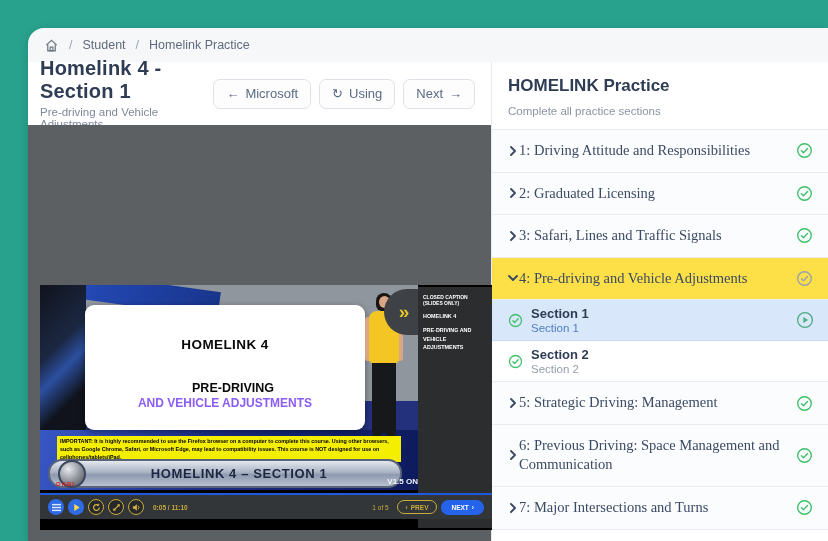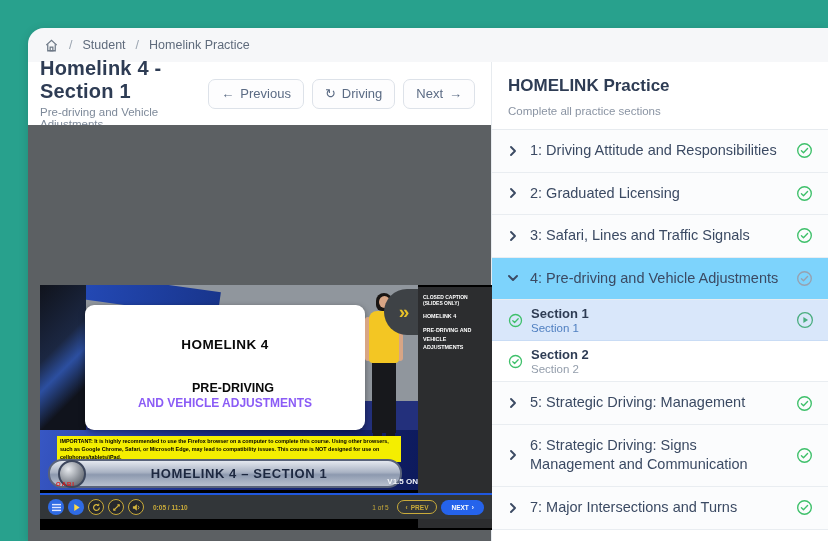--- a/index.html
+++ b/index.html
@@ -121,22 +121,22 @@
     color:#fff; font-size:6.5px; font-weight:bold; display:flex; align-items:center;
     gap:3px; cursor:pointer; }
 
   
   .sidebar { flex:1; background:#fff; border-left:1px solid #e7ebef; display:flex;
     flex-direction:column; overflow:hidden; }
   .sb-header { padding:14px 16px 12px; border-bottom:1px solid #e7ebef; background:#fff; }
   .sb-title { font-size:17px; font-weight:bold; color:#2e3c54; }
   .sb-subtitle { font-size:11.5px; color:#8a94a3; margin-top:9px; }
   .sb-list { flex:1; overflow:hidden; }
-  .srow { display:flex; align-items:center; gap:11px; padding:11px 15px; background:#fbfcfd;
-    border-bottom:1px solid #e9edf1; cursor:pointer; min-height:41px; }
+  .srow { display:flex; align-items:center; padding:11px 15px; background:#fbfcfd;
+    border-bottom:1px solid #e9edf1; cursor:pointer; min-height:41px;font-family:Liberation Serif, serif; }
   .srow-label { flex:1; font-size:14.5px; color:#3b4a63; line-height:1.35; }
   .chev { flex:0 0 auto; display:flex; }
   .chev.down { transform:rotate(90deg); }
   .check { flex:0 0 auto; display:flex; }
   .subrow { display:flex; align-items:flex-end; gap:8px; padding:6px 14px 6px 16px;
     background:#fbfcfd; border-bottom:1px solid #e9edf1; cursor:pointer; }
   .subrow.selected { background:#d9e7fa; border-bottom:1px solid #c9dcf5; }
   .sub-check { flex:0 0 auto; margin-bottom:2px; }
   .sub-text { flex:1; display:flex; flex-direction:column; }
   .sub-title { font-size:13px; font-weight:bold; color:#2e3c54; }
@@ -165,25 +165,25 @@
 
     <div class="left-pane">
       <div class="pane-header">
         <div>
           <div class="pane-title">Homelink 4 - Section 1</div>
           <div class="pane-subtitle">Pre-driving and Vehicle Adjustments</div>
         </div>
         <div class="pane-actions">
           <button class="btn">
             <span>←</span>
-            <span>Previous</span>
+            <span>Microsoft</span>
           </button>
           <button class="btn">
             <span>↻</span>
-            <span>Driving</span>
+            <span>Using</span>
           </button>
           <button class="btn">
             <span>Next</span>
             <span>→</span>
           </button>
         </div>
       </div>
 
       <div class="video-area">
         <div class="video-frame">
@@ -328,21 +328,21 @@
             </span>
           <span class="srow-label">3: Safari, Lines and Traffic Signals</span>
           <span class="check">
               <svg width="17" height="17" viewBox="0 0 20 20">
                 <circle cx="10" cy="10" r="8" fill="none" stroke="#3ec06a" stroke-width="1.6"></circle>
                 <path d="M6.4 10.3l2.4 2.3 4.8-5" fill="none" stroke="#3ec06a" stroke-width="1.6" stroke-linecap="round" stroke-linejoin="round"></path>
               </svg>
             </span>
         </div>
 
-        <div class="srow" style="background:#7dd3fc">
+        <div class="srow" style="background:#fde047">
           <span class="chev down">
               <svg width="12" height="12" viewBox="0 0 12 12">
                 <path d="M4 2l4 4-4 4" stroke="#3b4a63" stroke-width="1.9" fill="none" stroke-linecap="round" stroke-linejoin="round"></path>
               </svg>
             </span>
           <span class="srow-label">4: Pre-driving and Vehicle Adjustments</span>
           <span class="check">
               <svg width="17" height="17" viewBox="0 0 20 20">
                 <circle cx="10" cy="10" r="8" fill="none" stroke="#97a1b0" stroke-width="1.6"></circle>
                 <path d="M6.4 10.3l2.4 2.3 4.8-5" fill="none" stroke="#97a1b0" stroke-width="1.6" stroke-linecap="round" stroke-linejoin="round"></path>
@@ -392,21 +392,21 @@
               </svg>
             </span>
         </div>
 
         <div class="srow">
           <span class="chev">
               <svg width="12" height="12" viewBox="0 0 12 12">
                 <path d="M4 2l4 4-4 4" stroke="#3b4a63" stroke-width="1.9" fill="none" stroke-linecap="round" stroke-linejoin="round"></path>
               </svg>
             </span>
-          <span class="srow-label">6: Strategic Driving: Signs Management and Communication</span>
+          <span class="srow-label">6: Previous Driving: Space Management and Communication</span>
           <span class="check">
               <svg width="17" height="17" viewBox="0 0 20 20">
                 <circle cx="10" cy="10" r="8" fill="none" stroke="#3ec06a" stroke-width="1.6"></circle>
                 <path d="M6.4 10.3l2.4 2.3 4.8-5" fill="none" stroke="#3ec06a" stroke-width="1.6" stroke-linecap="round" stroke-linejoin="round"></path>
               </svg>
             </span>
         </div>
 
         <div class="srow">
           <span class="chev">

